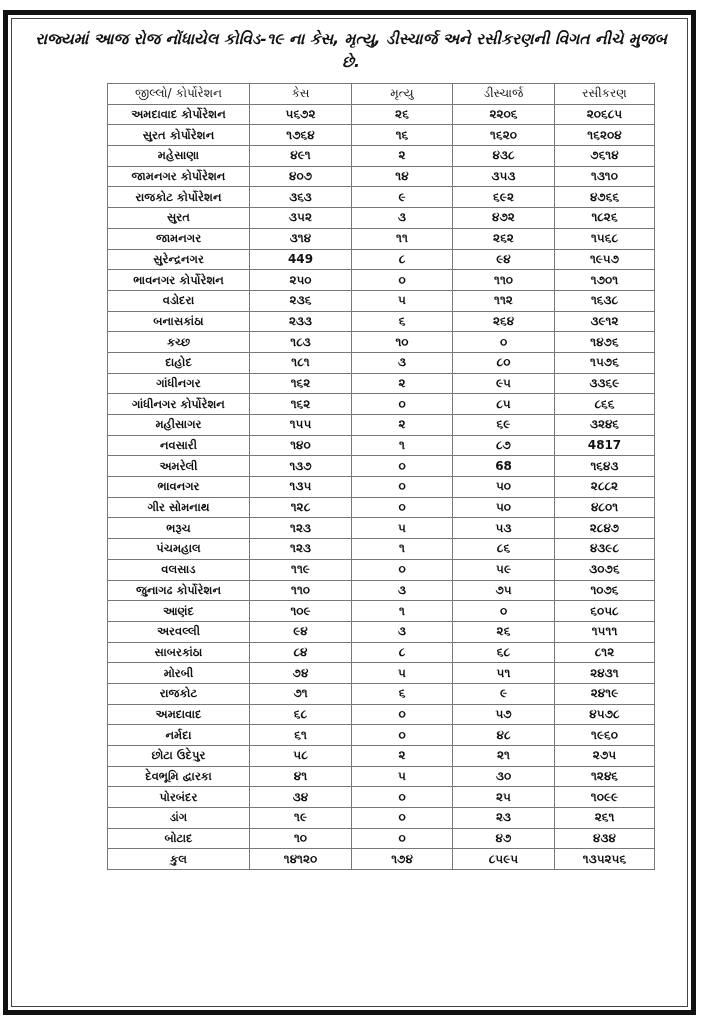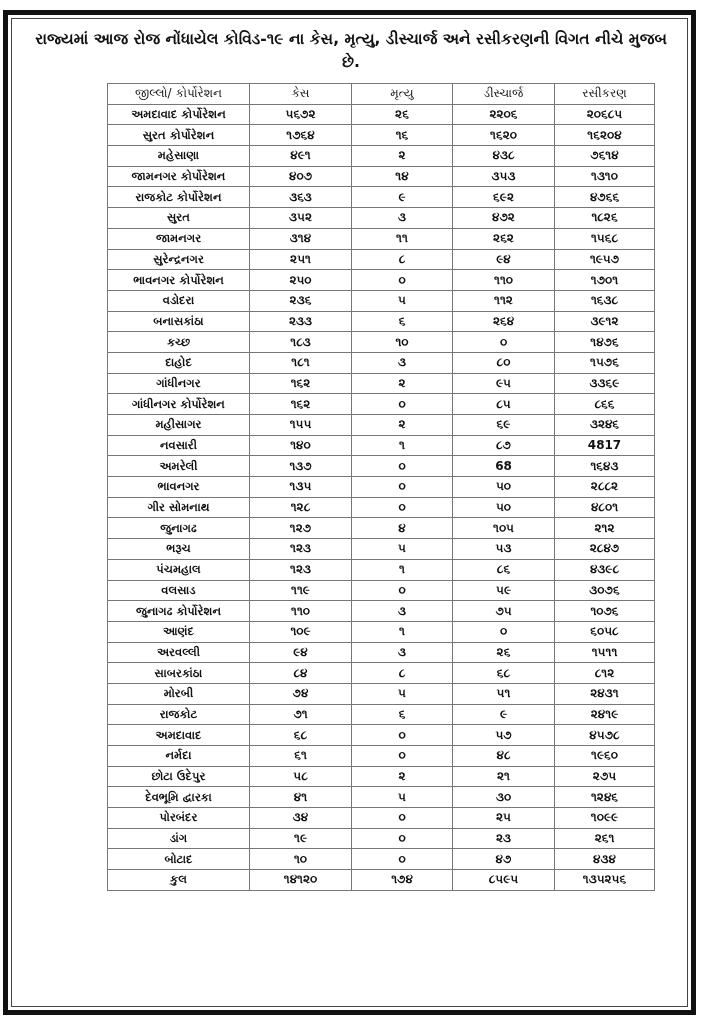--- a/index.html
+++ b/index.html
@@ -7,21 +7,21 @@
   .frame-outer {
     position: absolute; left: 3px; top: 10px; width: 693px; height: 1005px;
     border: 5px solid #111; box-sizing: border-box;
   }
   .frame-inner {
     position: absolute; left: 3px; top: 3px; right: 3px; bottom: 3px;
     border: 1.5px solid #444; box-sizing: border-box; background: #fff;
   }
   .title {
     position: absolute; left: 30px; right: 30px; top: 28px;
-    text-align: center; font-weight: bold; font-size: 15.5px; line-height: 23px;
+    text-align: center; font-weight: bold; font-size: 15.5px; line-height: 23px; font-style: italic;
   }
   table.data {
     position: absolute; left: 59px; top: 83px; width: 547px;
     border-collapse: collapse; table-layout: fixed; margin-left: 48px;
   }
   table.data th, table.data td {
     border: 1px solid #777; text-align: center; font-weight: bold;
     height: 19.7px; padding: 0; font-size: 11.5px; line-height: 19px;
     white-space: nowrap; overflow: hidden;
   }
@@ -104,21 +104,21 @@
       </tr>
       <tr>
         <td>જામનગર</td>
         <td class="num">૩૧૪</td>
         <td class="num">૧૧</td>
         <td class="num">૨૬૨</td>
         <td class="num">૧૫૬૮</td>
       </tr>
       <tr>
         <td>સુરેન્દ્રનગર</td>
-        <td class="num">૨૫૧</td>
+        <td class="num">449</td>
         <td class="num">૮</td>
         <td class="num">૯૪</td>
         <td class="num">૧૯૫૭</td>
       </tr>
       <tr>
         <td>ભાવનગર કોર્પોરેશન</td>
         <td class="num">૨૫૦</td>
         <td class="num">૦</td>
         <td class="num">૧૧૦</td>
         <td class="num">૧૭૦૧</td>
@@ -194,27 +194,20 @@
         <td class="num">૨૮૮૨</td>
       </tr>
       <tr>
         <td>ગીર સોમનાથ</td>
         <td class="num">૧૨૮</td>
         <td class="num">૦</td>
         <td class="num">૫૦</td>
         <td class="num">૪૮૦૧</td>
       </tr>
       <tr>
-        <td>જુનાગઢ</td>
-        <td class="num">૧૨૭</td>
-        <td class="num">૪</td>
-        <td class="num">૧૦૫</td>
-        <td class="num">૨૧૨</td>
-      </tr>
-      <tr>
         <td>ભરૂચ</td>
         <td class="num">૧૨૩</td>
         <td class="num">૫</td>
         <td class="num">૫૩</td>
         <td class="num">૨૮૪૭</td>
       </tr>
       <tr>
         <td>પંચમહાલ</td>
         <td class="num">૧૨૩</td>
         <td class="num">૧</td>

